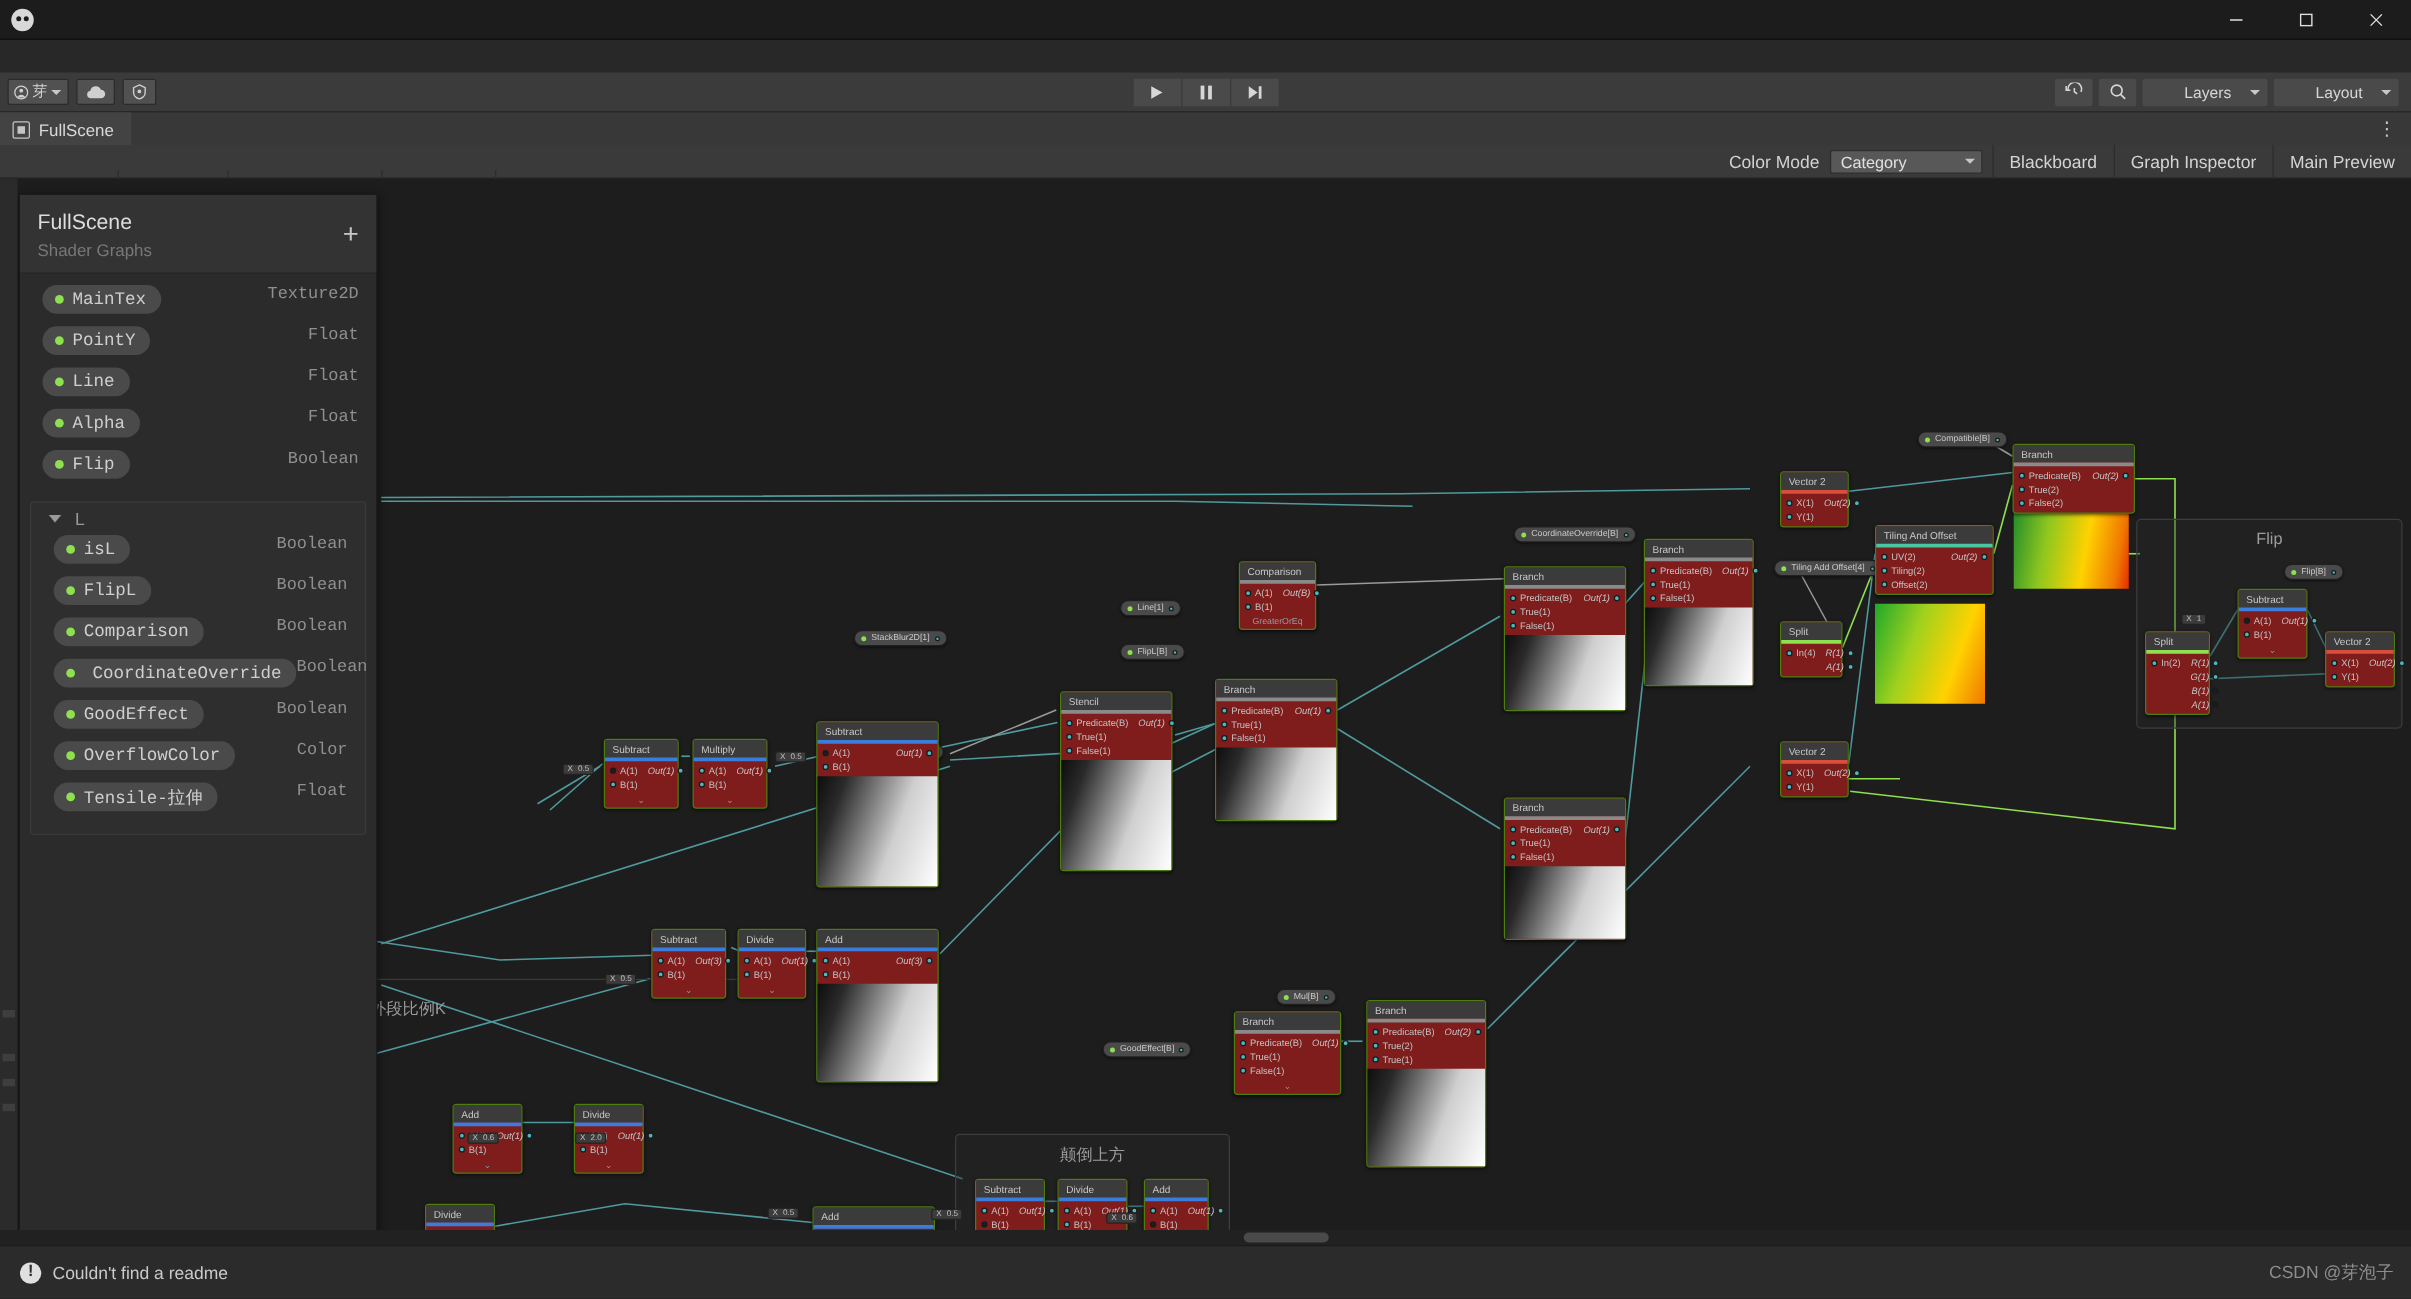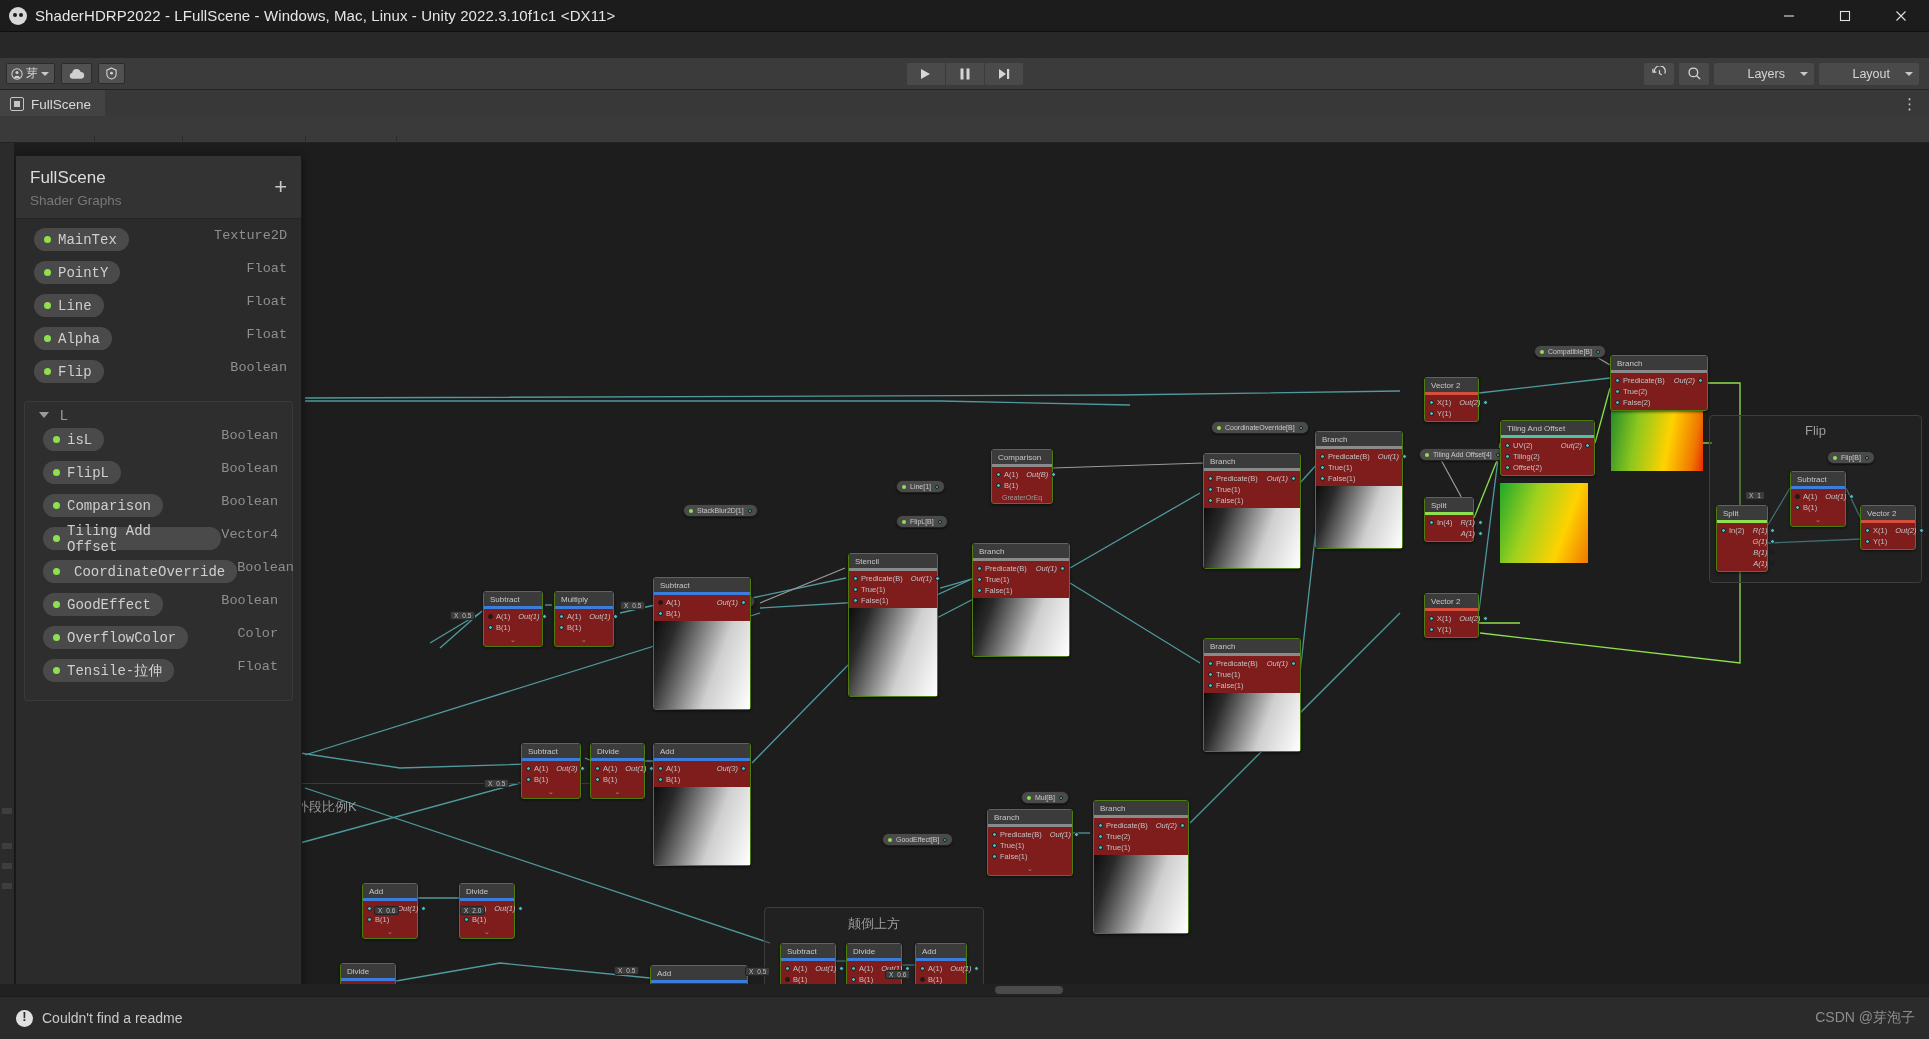--- a/index.html
+++ b/index.html
@@ -212,21 +212,20 @@
   .leftrail { position:absolute; left:0; top:143px; width:14px; height:853px; background:#2b2b2b; }
   .rail-mark { position:absolute; left:2px; width:10px; height:6px; background:#3e3e3e;}
 </style>
 </head>
 <body>
 
 <div class="app">
 
   <div class="titlebar">
     <div class="title-icon"></div>
-    <div class="title-text">ShaderHDRP2022 - LFullScene - Windows, Mac, Linux - Unity 2022.3.10f1c1 &lt;DX11&gt;</div>
     <div class="win-btns">
       <div class="win-btn">
         <svg width="12" height="12" viewBox="0 0 12 12">
             <path d="M1 6h10" stroke="#e0e0e0" stroke-width="1.1"></path>
           </svg>
       </div>
       <div class="win-btn">
         <svg width="12" height="12" viewBox="0 0 12 12">
             <rect x="1.5" y="1.5" width="9" height="9" fill="none" stroke="#e0e0e0" stroke-width="1.1"></rect>
           </svg>
@@ -315,20 +314,30 @@
       <span>FullScene</span>
     </div>
     <div class="tab-kebab">⋮</div>
   </div>
 
   <div class="gtoolbar">
     <div class="g-btn">Save Asset</div>
     <div class="g-btn">Save As...</div>
     <div class="g-btn">Show In Project</div>
     <div class="g-btn disabled">Check Out</div>
+    <div class="g-right">
+      <div class="g-label">Color Mode</div>
+      <div class="g-select">
+        <span>Category</span>
+        <span class="caret"></span>
+      </div>
+      <div class="g-toggle">Blackboard</div>
+      <div class="g-toggle">Graph Inspector</div>
+      <div class="g-toggle">Main Preview</div>
+    </div>
   </div>
 
   <div class="canvas">
 
     <svg class="edges">
       <g fill="none" stroke="#4f9a9d" stroke-width="1.3">
         <path d="M305 255 L1120 252 L1400 248"></path>
         <path d="M305 258 L940 258 L1130 262"></path>
         <path d="M760 465 L930 455 L985 430"></path>
         <path d="M300 610 L400 625 L560 620"></path>
@@ -1273,27 +1282,20 @@
         <div class="bb-row">
           <div class="pill">
               <span class="dot"></span>
               <span>Comparison</span>
             </div>
           <div class="bb-type">Boolean</div>
         </div>
         <div class="bb-row">
           <div class="pill">
               <span class="dot"></span>
-              <span>Tiling Add Offset</span>
-            </div>
-          <div class="bb-type">Vector4</div>
-        </div>
-        <div class="bb-row">
-          <div class="pill">
-              <span class="dot"></span>
               <span></span>
               <span>CoordinateOverride</span>
             </div>
           <div class="bb-type">Boolean</div>
         </div>
         <div class="bb-row">
           <div class="pill">
               <span class="dot"></span>
               <span>GoodEffect</span>
             </div>

